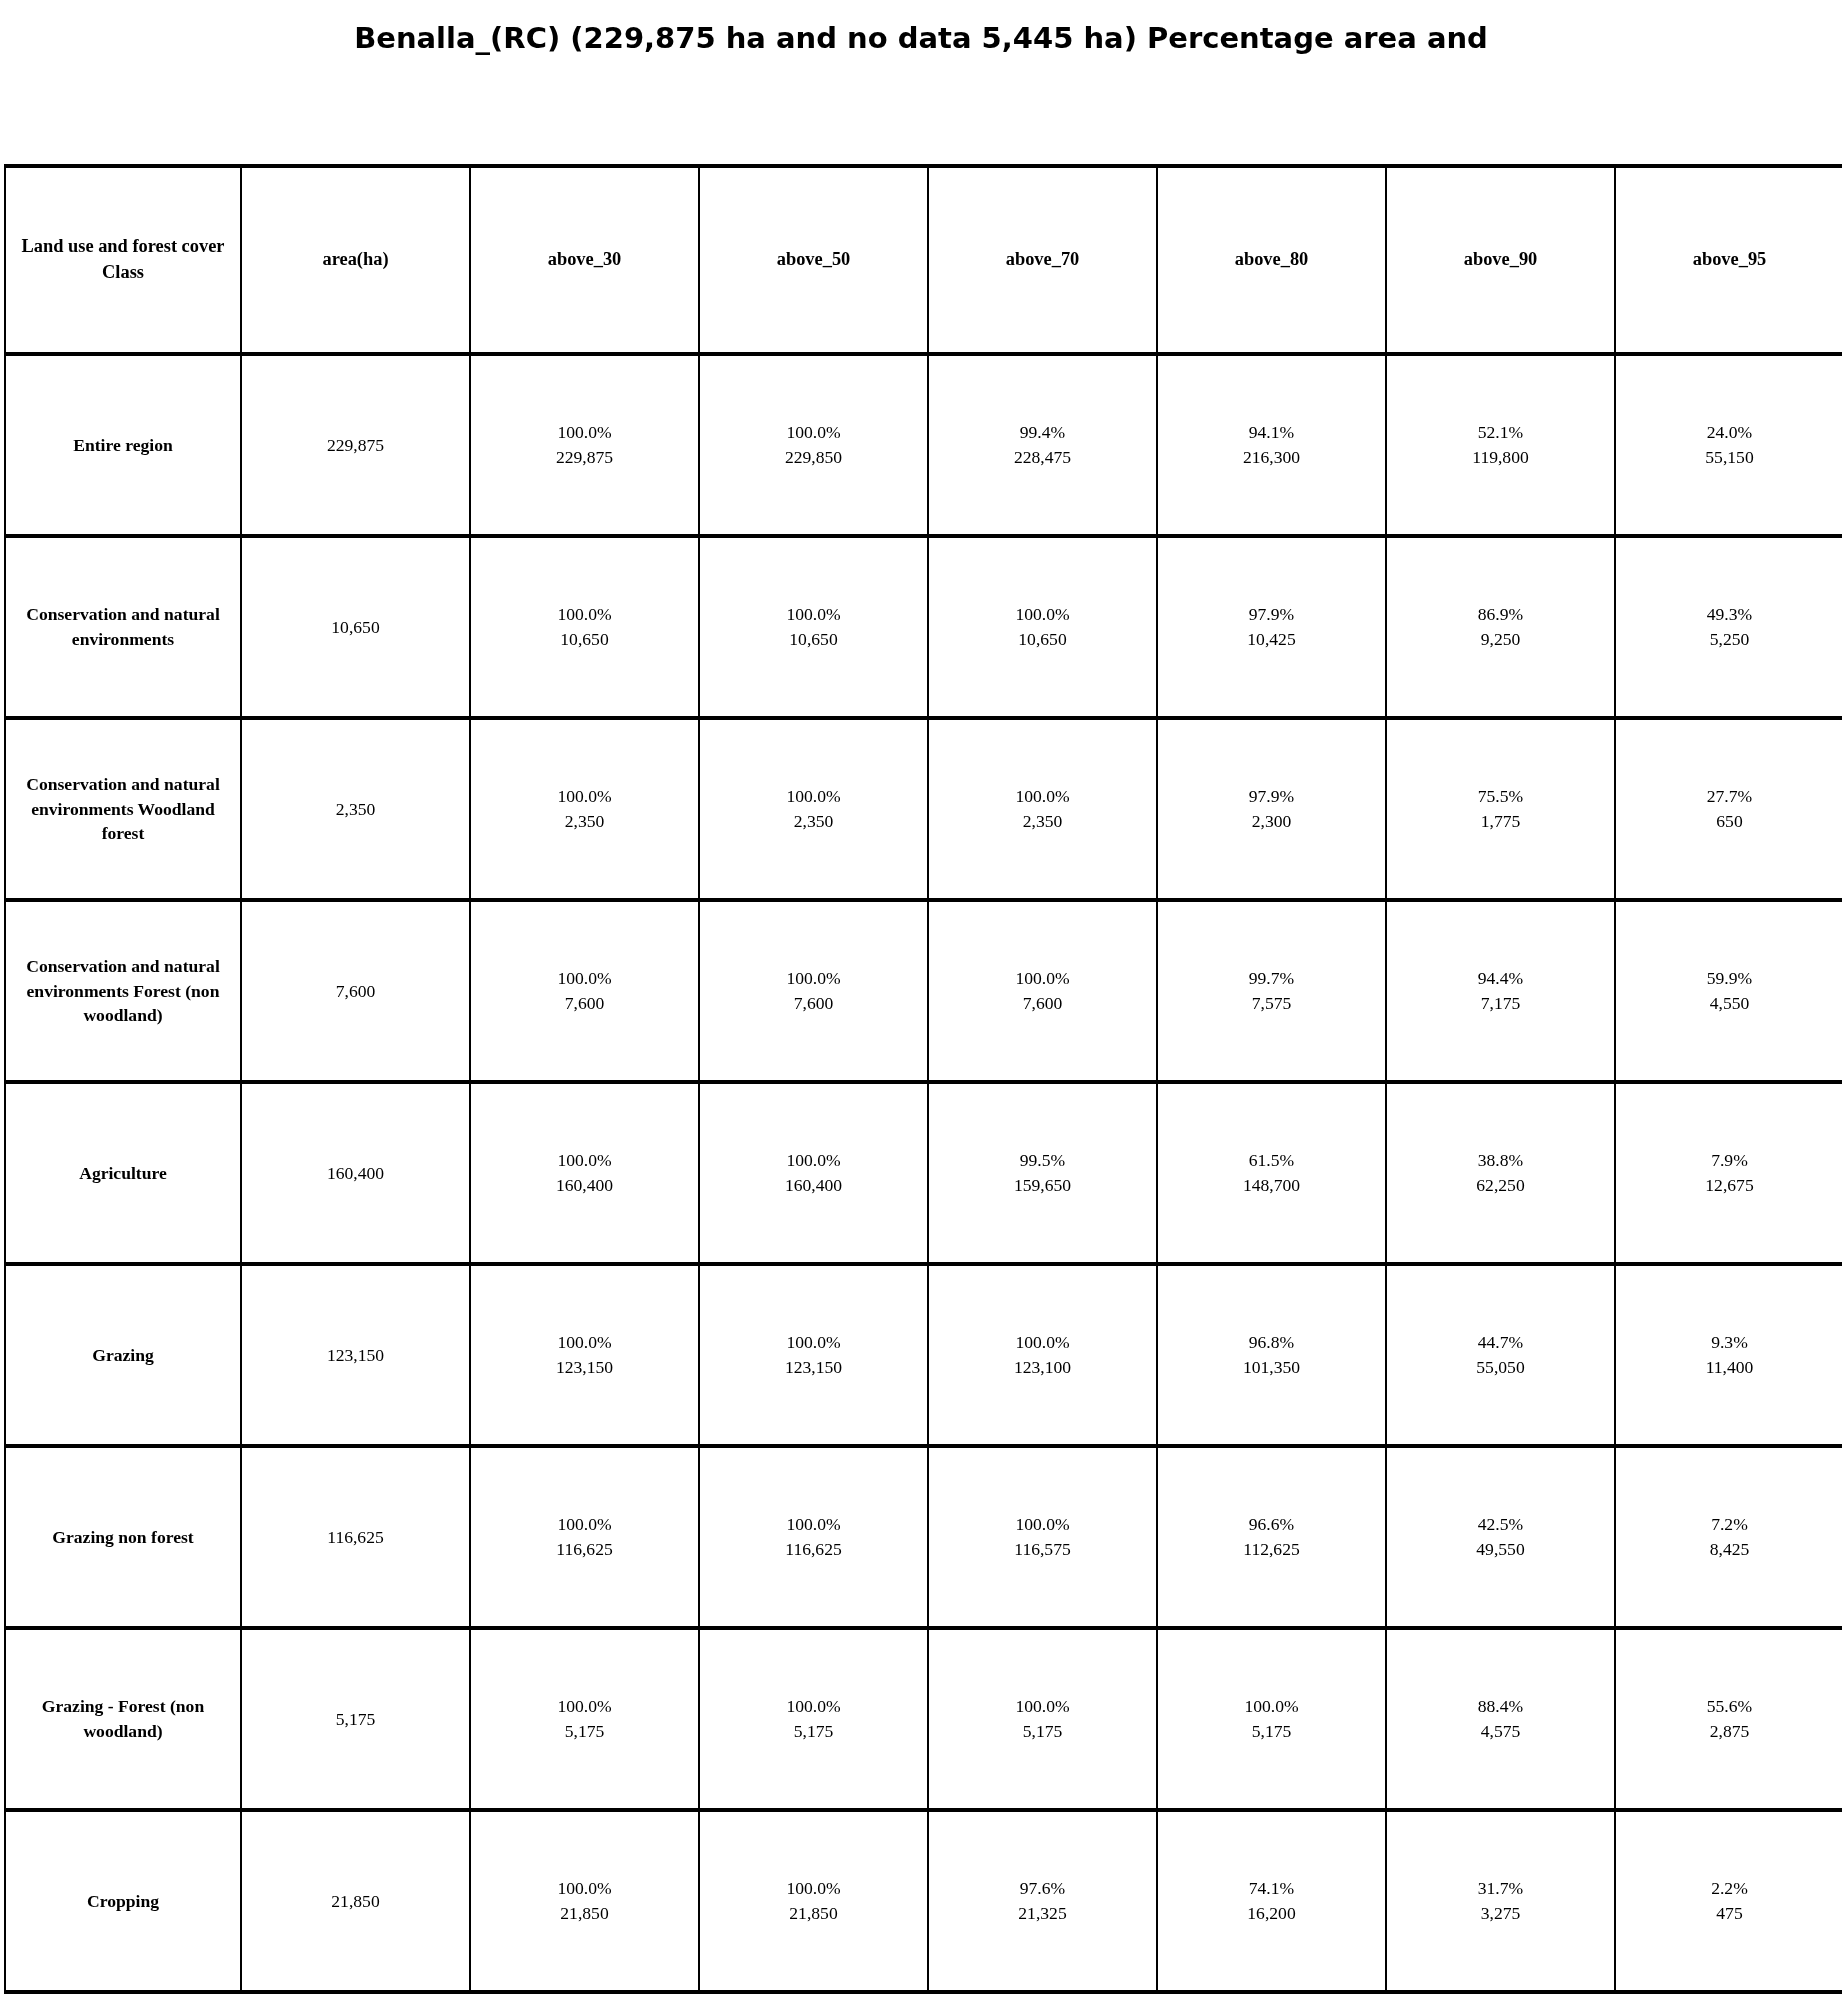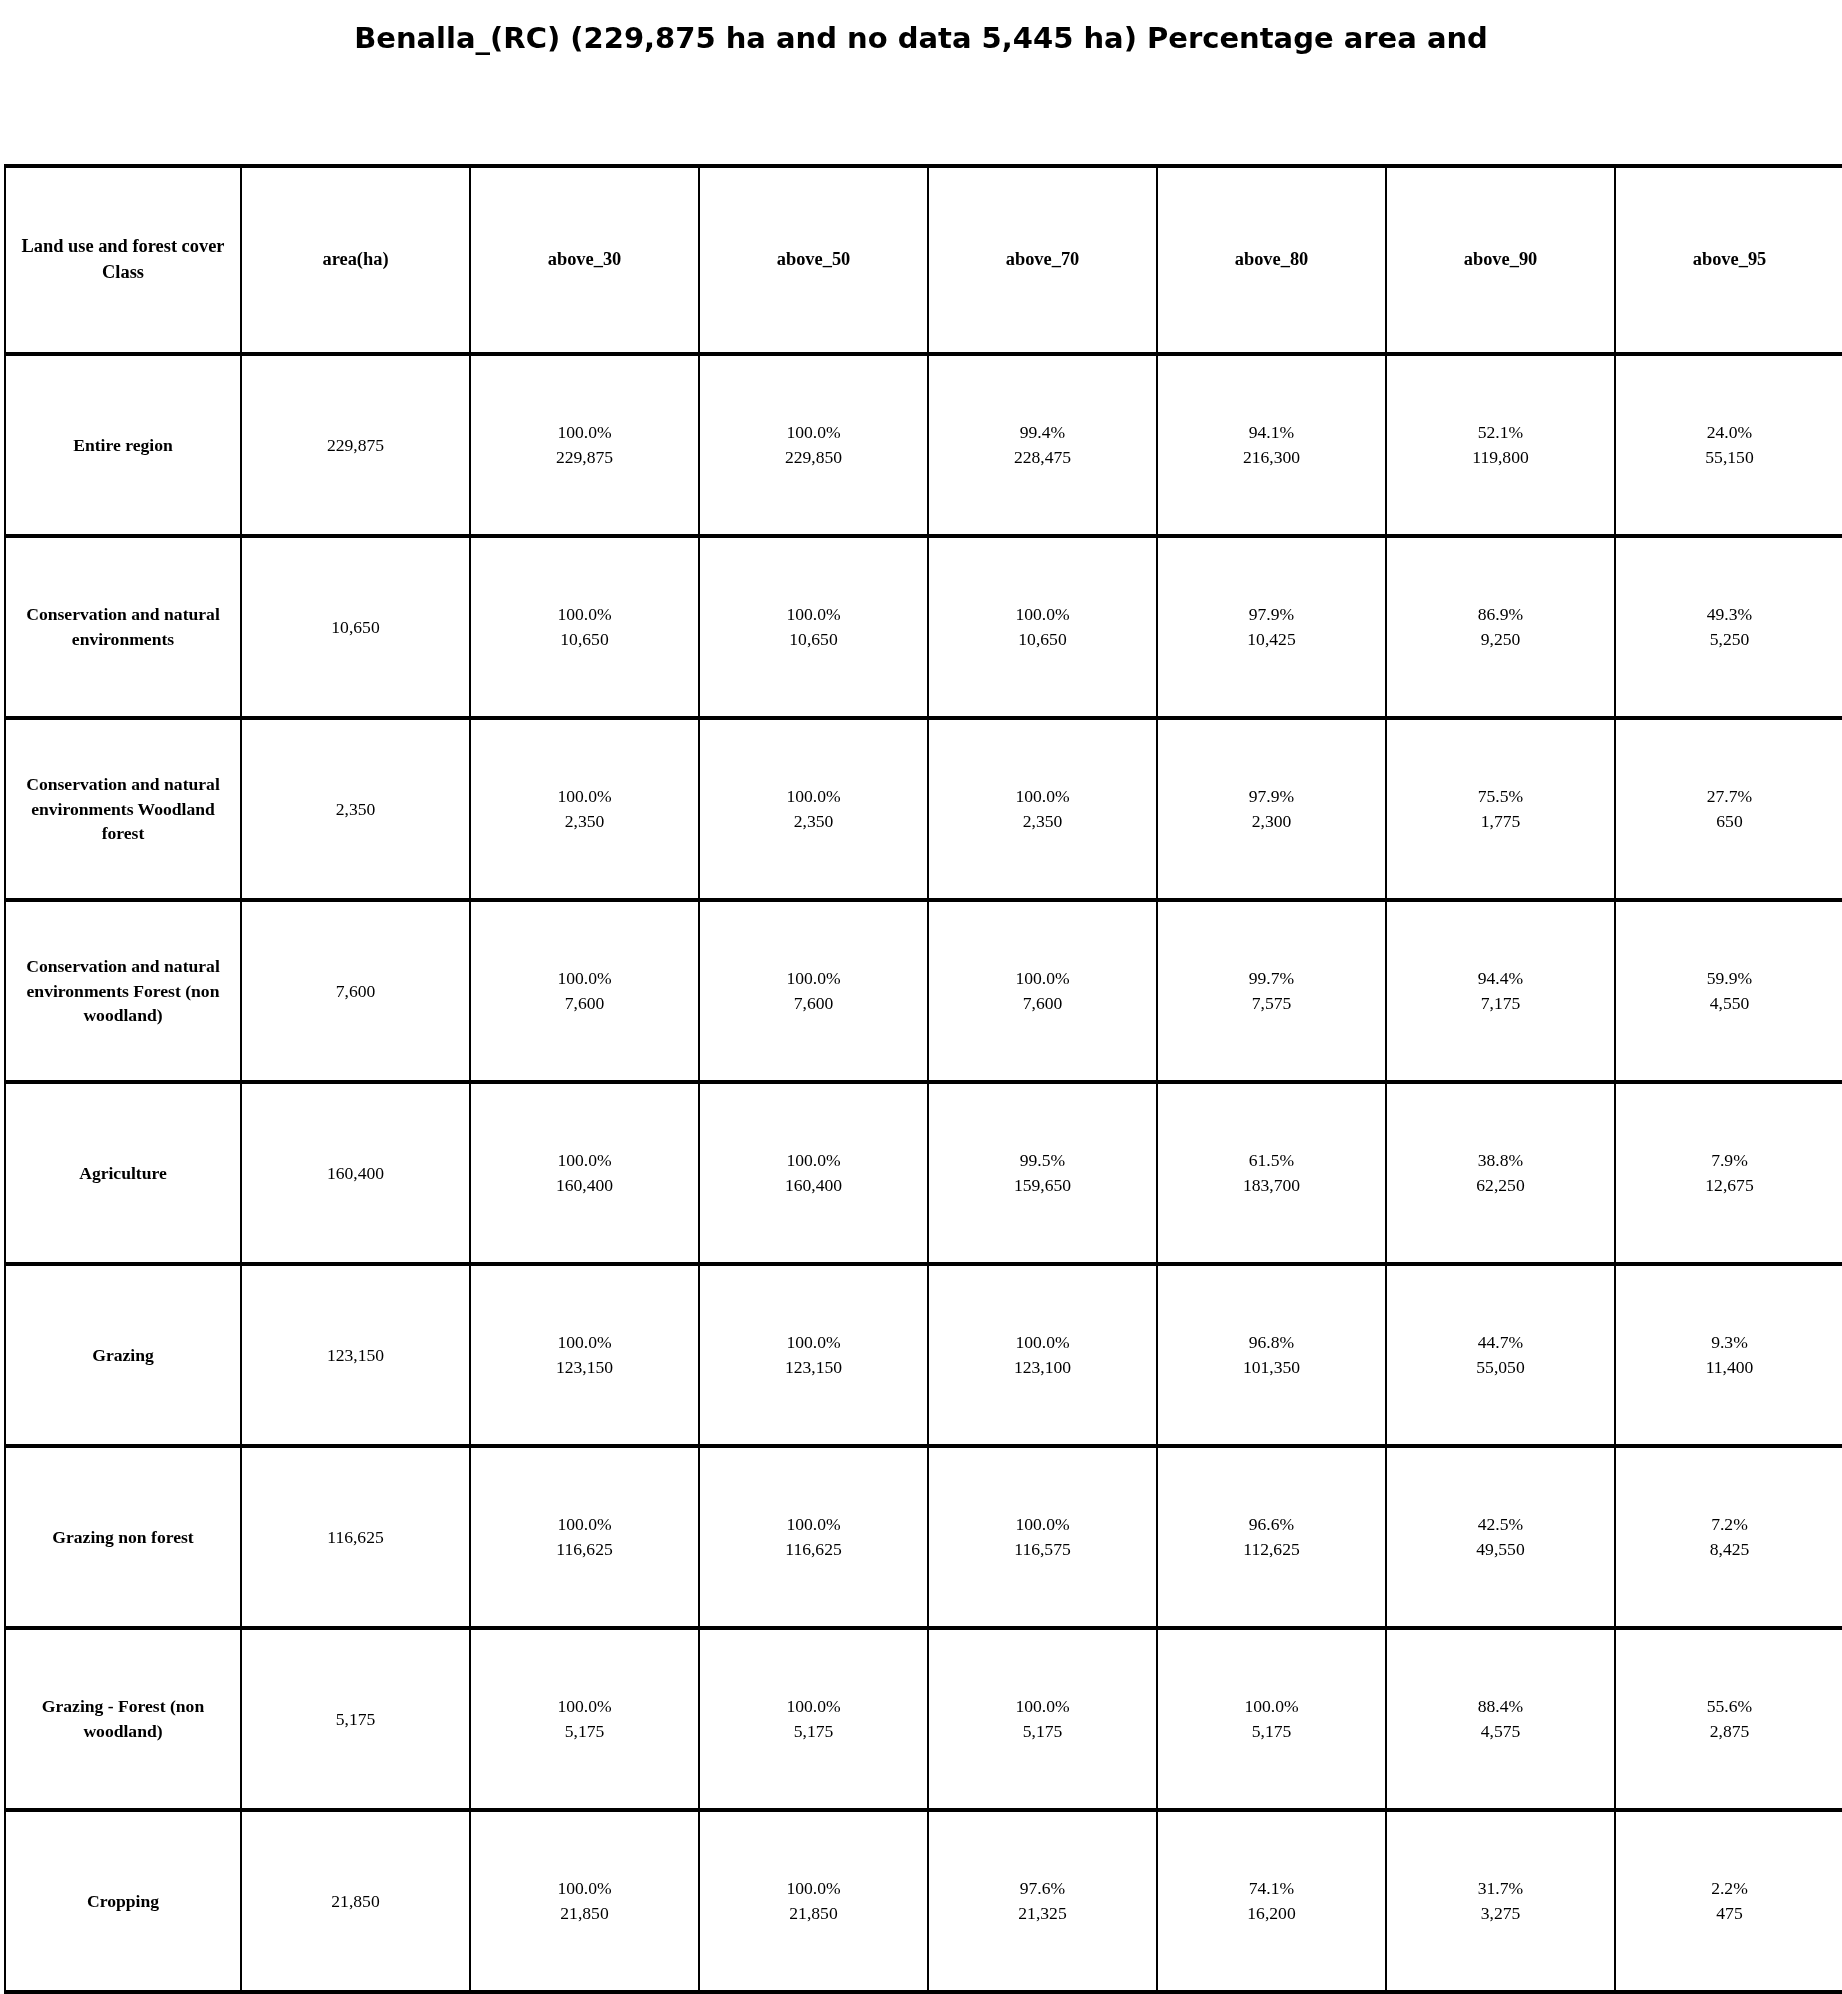--- a/index.html
+++ b/index.html
@@ -175,21 +175,21 @@
           <td>
             <div class="pct">100.0%</div>
             <div class="ha">160,400</div>
           </td>
           <td>
             <div class="pct">99.5%</div>
             <div class="ha">159,650</div>
           </td>
           <td>
             <div class="pct">61.5%</div>
-            <div class="ha">183,700</div>
+            <div class="ha">148,700</div>
           </td>
           <td>
             <div class="pct">38.8%</div>
             <div class="ha">62,250</div>
           </td>
           <td>
             <div class="pct">7.9%</div>
             <div class="ha">12,675</div>
           </td>
         </tr>

